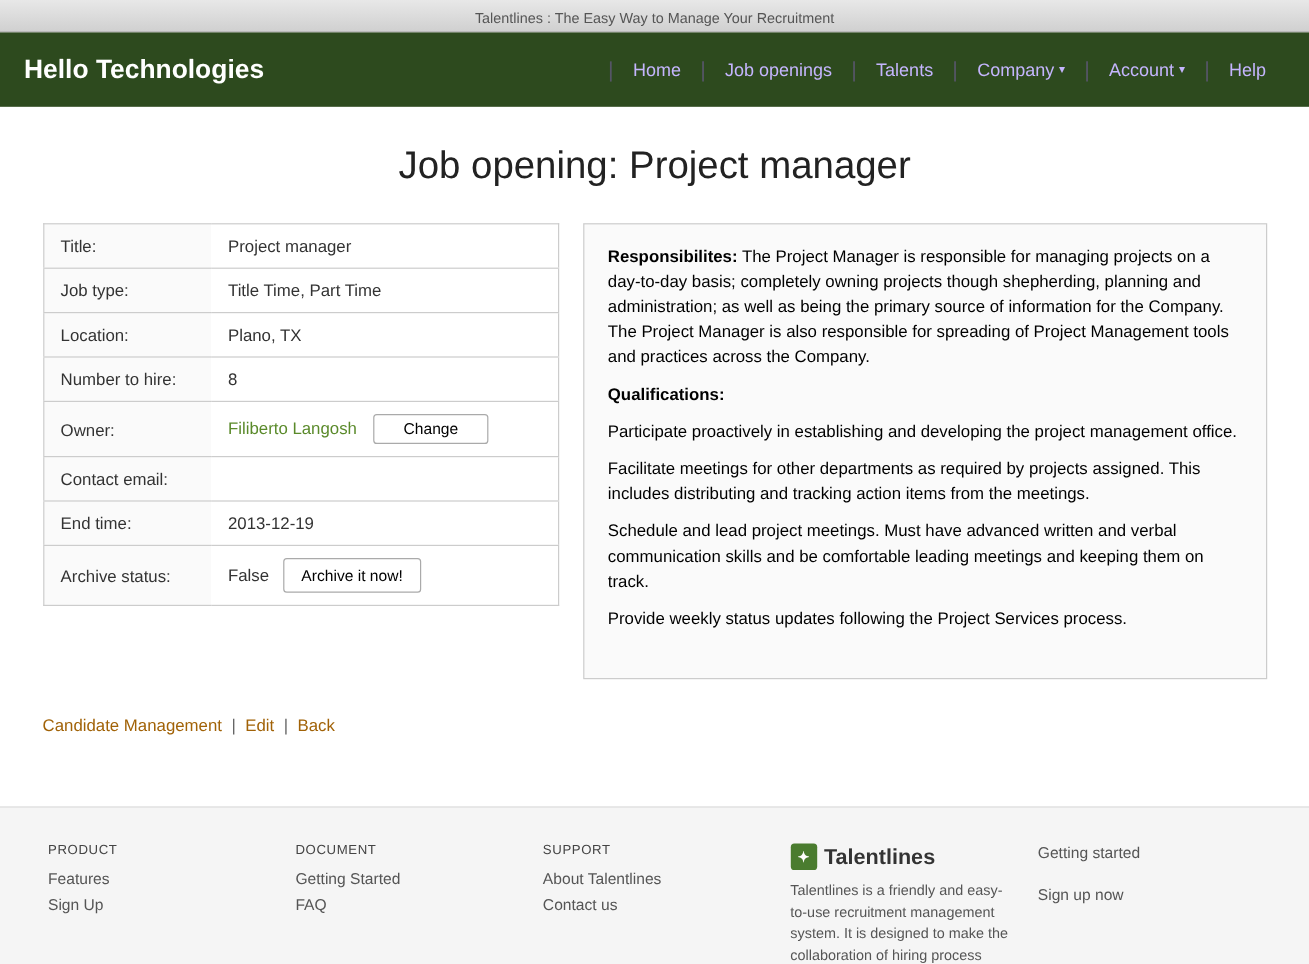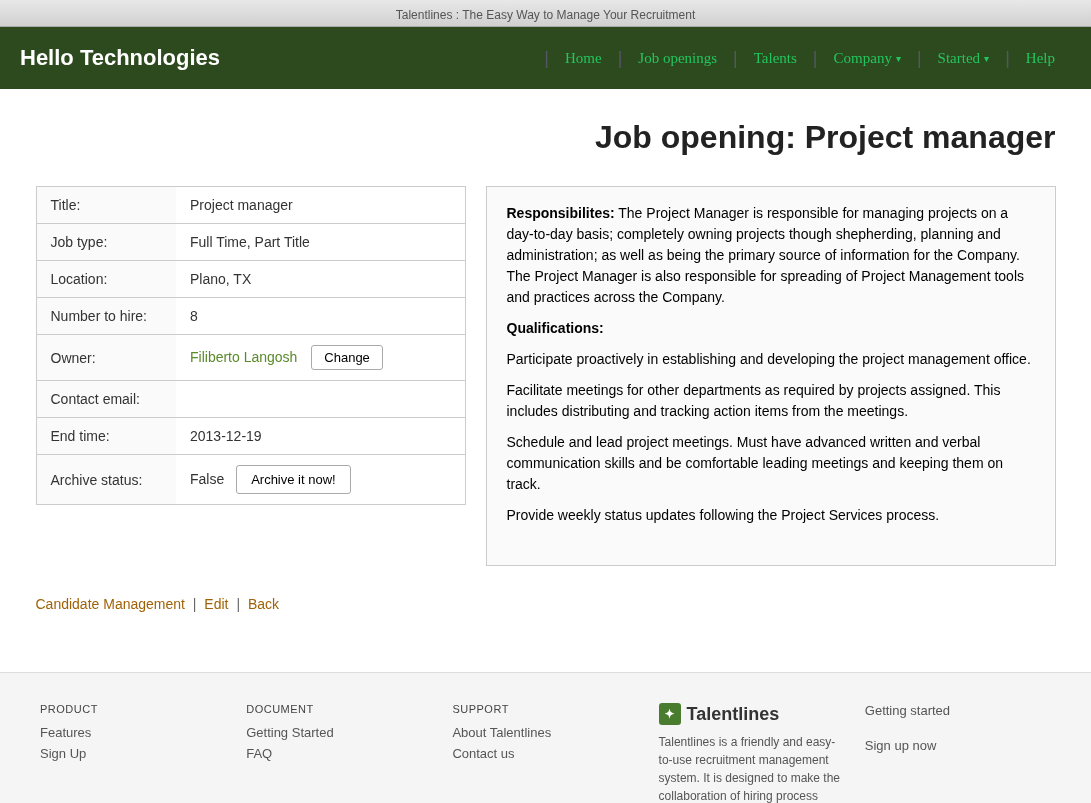--- a/index.html
+++ b/index.html
@@ -44,31 +44,31 @@
       background: #2d4a1e;
       padding: 0 20px;
       display: flex; align-items: center;
     }
     .nav-brand {
       color: #fff; font-size: 22px; font-weight: bold;
       padding: 18px 0; flex: 1;
     }
     .nav-links { display: flex; align-items: center; gap: 0; }
     .nav-link {
-      color: #22c55e; font-size: 15px; padding: 20px 16px;
-      text-decoration: none; cursor: pointer; font-family: Liberation Serif, serif;
+      color: #c4b5fd; font-size: 15px; padding: 20px 16px;
+      text-decoration: none; cursor: pointer;
     }
     .nav-divider { color: #556; font-size: 18px; }
     .nav-link-dropdown { display:flex; align-items:center; gap:4px; }
     .dropdown-arrow { font-size: 10px; }
 
     
     .main { max-width: 1060px; margin: 0 auto; padding: 30px 20px; }
     .page-title {
-      text-align: right; font-size: 32px; font-weight: bold;
+      text-align: center; font-size: 32px; font-weight: normal;
       color: #222; margin-bottom: 30px;
     }
     .content-grid {
       display: flex; gap: 20px; align-items: flex-start;
     }
     .left-panel {
       flex: 0 0 430px;
     }
     .info-table {
       width: 100%; border-collapse: collapse;
@@ -80,21 +80,21 @@
       padding: 10px 14px; vertical-align: middle;
     }
     .info-table td:first-child {
       color: #333; font-weight: normal; width: 140px;
       background: #fafafa;
     }
     .info-table td:last-child { background: #fff; }
     .owner-link { color: #5a8a2a; text-decoration: none; }
     .change-btn {
       background: #fff; border: 1px solid #aaa;
-      padding: 4px 12px; border-radius: 3px; cursor: pointer;
+      padding: 4px 24px; border-radius: 3px; cursor: pointer;
       margin-left: 10px; font-size: 13px;
     }
     .archive-false { margin-right: 8px; }
     .archive-btn {
       background: #fff; border: 1px solid #aaa;
       padding: 6px 14px; border-radius: 3px; cursor: pointer; font-size: 13px;
     }
 
     .right-panel {
       flex: 1;
@@ -161,21 +161,21 @@
     <a class="nav-link">Job openings</a>
     <span class="nav-divider">|</span>
     <a class="nav-link">Talents</a>
     <span class="nav-divider">|</span>
     <a class="nav-link nav-link-dropdown">
       <span>Company</span>
       <span class="dropdown-arrow">▾</span>
     </a>
     <span class="nav-divider">|</span>
     <a class="nav-link nav-link-dropdown">
-      <span>Started</span>
+      <span>Account</span>
       <span class="dropdown-arrow">▾</span>
     </a>
     <span class="nav-divider">|</span>
     <a class="nav-link">Help</a>
   </div>
 </nav>
 
 <div class="main">
   <h1 class="page-title">Job opening: Project manager</h1>
 
@@ -183,21 +183,21 @@
 
     <div class="left-panel">
       <table class="info-table">
         <tbody>
             <tr>
           <td>Title:</td>
           <td>Project manager</td>
         </tr>
         <tr>
           <td>Job type:</td>
-          <td>Full Time, Part Title</td>
+          <td>Title Time, Part Time</td>
         </tr>
         <tr>
           <td>Location:</td>
           <td>Plano, TX</td>
         </tr>
         <tr>
           <td>Number to hire:</td>
           <td>8</td>
         </tr>
         <tr>

